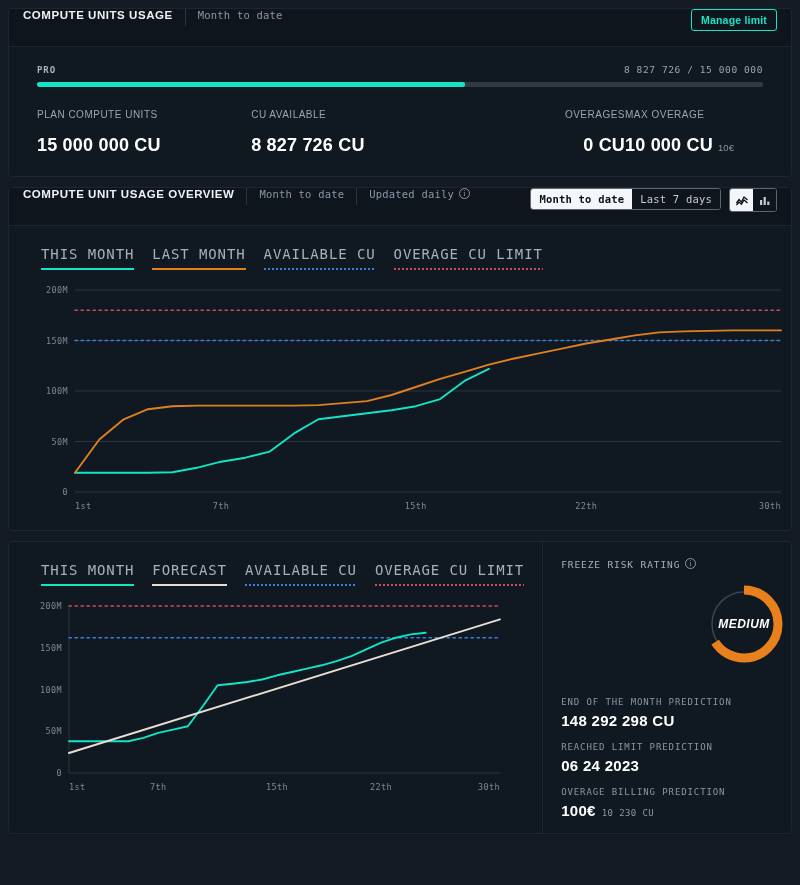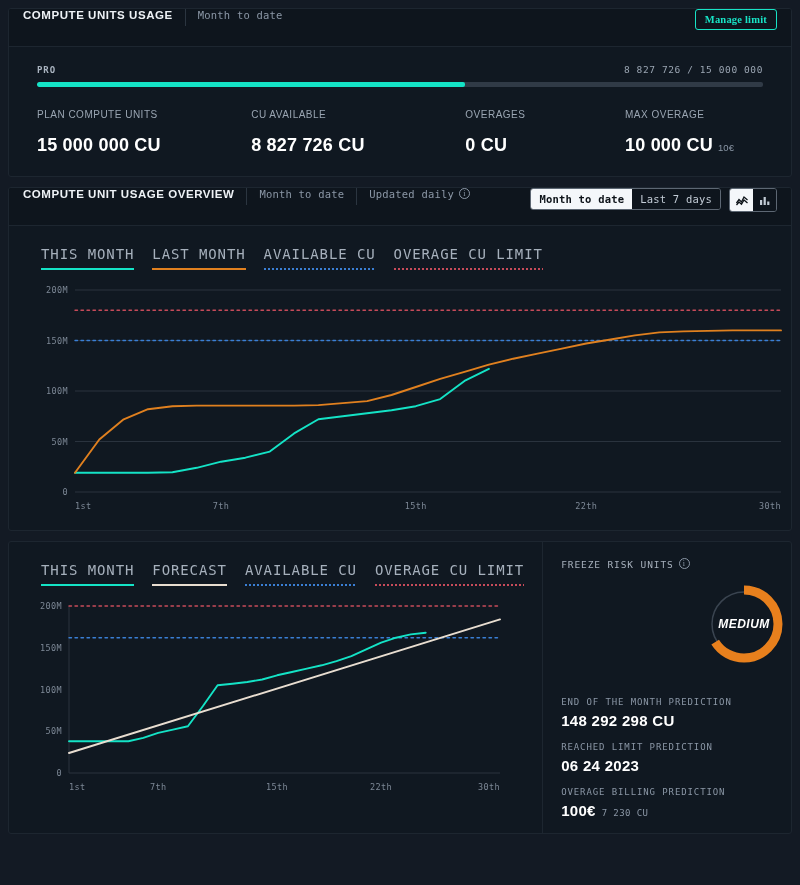--- a/index.html
+++ b/index.html
@@ -30,21 +30,21 @@
     font-size: 11.5px; font-weight: 700; letter-spacing: .55px;
     color: #eef2f6; white-space: nowrap;
   }
   .vsep { width: 1px; height: 17px; background: #2b3540; margin: 0 12px; flex: none; }
   .psub {
     font-size: 10.5px; color: #8b97a6; letter-spacing: .2px; white-space: nowrap;
   }
   .spacer { flex: 1 1 auto; }
 
   .ghost-btn {
-    font-family: Liberation Serif, serif;
+    font-family: Liberation Sans, sans-serif;
     font-size: 10.5px; font-weight: 700; letter-spacing: .2px;
     color: #18e3c6; background: transparent;
     border: 1px solid #18e3c6; border-radius: 3px;
     padding: 4px 9px; cursor: pointer; white-space: nowrap;
   }
 
   .info-ic {
     display: inline-block; width: 11px; height: 11px;
     border: 1px solid #8b97a6; border-radius: 50%;
     position: relative; margin-left: 5px; vertical-align: -1px;
@@ -76,21 +76,21 @@
   .plan-label {
     font-size: 9px; letter-spacing: .9px; color: #aab4c0; font-weight: 700;
   }
   .plan-row { display: flex; align-items: flex-end; justify-content: space-between; margin-bottom: 7px; }
   .plan-count { font-size: 9.5px; letter-spacing: .6px; color: #9aa5b2; }
   .bar-track { height: 5px; background: #303a46; border-radius: 2px; overflow: hidden; }
   .bar-fill { height: 100%; background: #14e3c6; border-radius: 2px; }
 
   .stats { display: flex; margin-top: 22px; }
   .stat { flex: 0 0 29.5%; }
-  .stat.s3 { flex: 0 0 22%; }
+  .stat.s3 { flex: 0 0 22%; text-align: right; }
   .stat.s4 { flex: 1 1 auto; }
   .stat-k {
     font-family: "Liberation Sans", sans-serif;
     font-size: 10px; letter-spacing: .5px; color: #9aa5b2; margin-bottom: 15px;
   }
   .stat-v {
     font-family: "Liberation Sans", sans-serif;
     font-size: 18px; font-weight: 700; color: #ffffff; letter-spacing: .2px;
   }
   .stat-sub { font-size: 9.5px; color: #8b97a6; margin-left: 5px; font-weight: 400; }
@@ -278,37 +278,37 @@
             <text x="46" y="192" text-anchor="start" class="ax">1st</text>
             <text x="135.17241379310343" y="192" text-anchor="middle" class="ax">7th</text>
             <text x="254.0689655172414" y="192" text-anchor="middle" class="ax">15th</text>
             <text x="358.1034482758621" y="192" text-anchor="middle" class="ax">22th</text>
             <text x="477" y="192" text-anchor="end" class="ax">30th</text>
           </svg>
       </div>
     </div>
 
     <div class="pred-right">
-      <div class="frr-title"><span>FREEZE RISK UNITS</span><span class="info-ic"></span></div>
+      <div class="frr-title"><span>FREEZE RISK RATING</span><span class="info-ic"></span></div>
 
       <div class="donut-box">
         <svg width="92" height="92" viewBox="0 0 92 92">
           <circle cx="46" cy="46" r="32" fill="none" stroke="#3a4450" stroke-width="1.5"></circle>
           <circle id="donut-arc" cx="46" cy="46" r="34" fill="none" stroke="#e8801d" stroke-width="9" transform="rotate(-90 46 46)" stroke-dasharray="140.99467829310993 213.62830044410595"></circle>
           <text x="46" y="50" text-anchor="middle" class="donut-lab">MEDIUM</text>
         </svg>
       </div>
 
       <div class="metric">
         <div class="metric-k">END OF THE MONTH PREDICTION</div>
         <div class="metric-v"><span>148 292 298 CU</span></div>
       </div>
       <div class="metric">
         <div class="metric-k">REACHED LIMIT PREDICTION</div>
         <div class="metric-v"><span>06 24 2023</span></div>
       </div>
       <div class="metric">
         <div class="metric-k">OVERAGE BILLING PREDICTION</div>
-        <div class="metric-v"><span>100€</span><span class="metric-sub">7 230 CU</span></div>
+        <div class="metric-v"><span>100€</span><span class="metric-sub">10 230 CU</span></div>
       </div>
     </div>
   </div>
 </div>
 
 </body></html>

